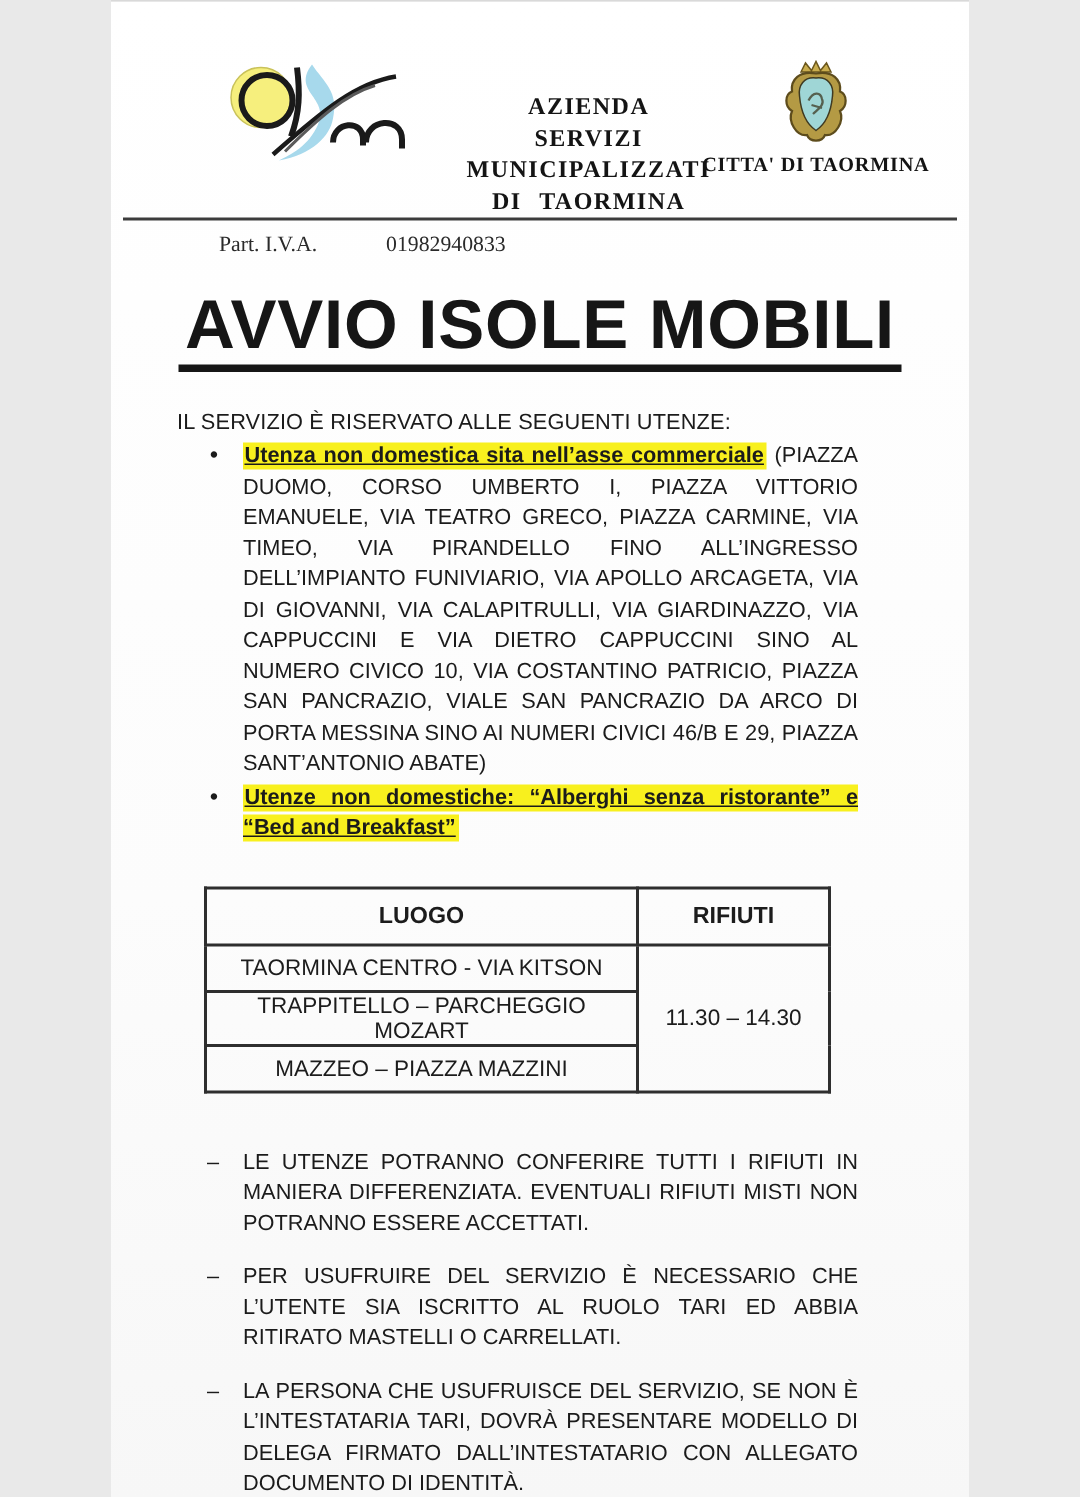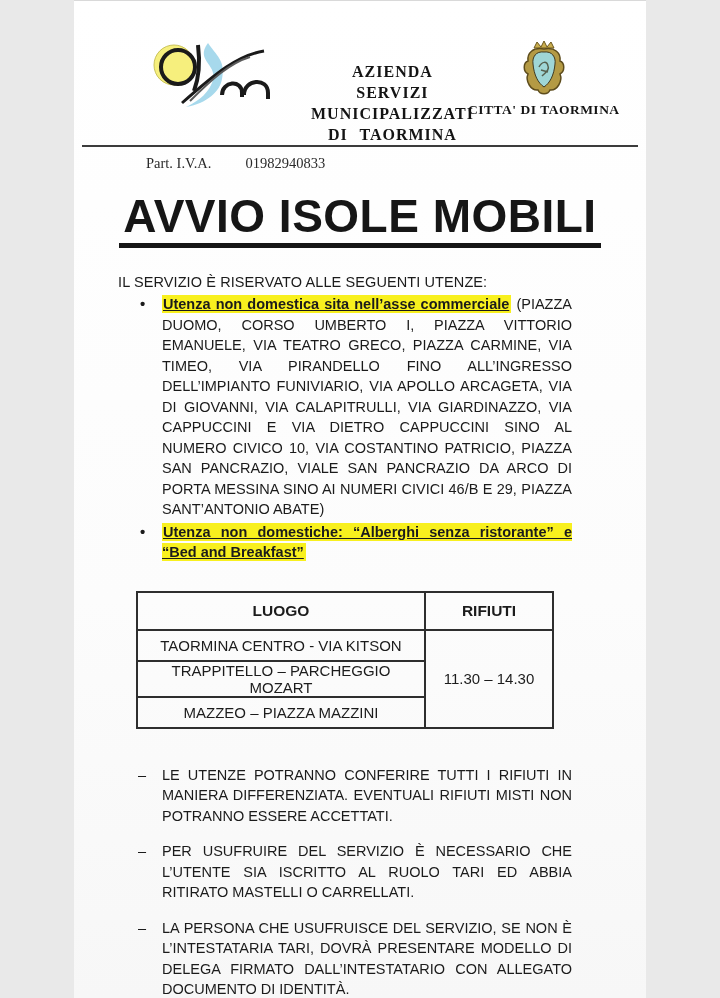--- a/index.html
+++ b/index.html
@@ -56,21 +56,21 @@
     border: none;
     border-top: 2px solid #3c3c3c;
     margin: 0 8px 0 8px;
   }
   .vat-line {
     font-family: "Liberation Serif", serif;
     font-size: 14.5px;
     color: #2a2a2a;
     padding: 8px 0 0 72px;
   }
-  .vat-line .vat-number { margin-left: 34px; text-align: center; }
+  .vat-line .vat-number { margin-left: 46px; text-align: center; }
 
   
   .main-title {
     text-align: center;
     margin-top: 20px;
   }
   .main-title span {
     display: inline-block;
     font-size: 46px;
     font-weight: 700;
@@ -215,21 +215,21 @@
 
   <div class="content">
 
     <div class="intro">IL SERVIZIO È RISERVATO ALLE SEGUENTI UTENZE:</div>
 
     <ul class="bullet-list">
       <li>
         <span class="bullet-marker">•</span><span class="hl">Utenza non domestica sita nell’asse commerciale</span><span> (PIAZZA DUOMO, CORSO UMBERTO I, PIAZZA VITTORIO EMANUELE, VIA TEATRO GRECO, PIAZZA CARMINE, VIA TIMEO, VIA PIRANDELLO FINO ALL’INGRESSO DELL’IMPIANTO FUNIVIARIO, VIA APOLLO ARCAGETA, VIA DI GIOVANNI, VIA CALAPITRULLI, VIA GIARDINAZZO, VIA CAPPUCCINI E VIA DIETRO CAPPUCCINI SINO AL NUMERO CIVICO 10, VIA COSTANTINO PATRICIO, PIAZZA SAN PANCRAZIO, VIALE SAN PANCRAZIO DA ARCO DI PORTA MESSINA SINO AI NUMERI CIVICI 46/B E 29, PIAZZA SANT’ANTONIO ABATE)</span>
       </li>
       <li>
-        <span class="bullet-marker">•</span><span class="hl">Utenza non domestiche: “Alberghi senza ristorante” e “Bed and Breakfast”</span><span></span>
+        <span class="bullet-marker">•</span><span class="hl">Utenze non domestiche: “Alberghi senza ristorante” e “Bed and Breakfast”</span><span></span>
       </li>
     </ul>
 
     <table class="schedule-table">
       <tbody>
           <tr>
         <th class="col-luogo">LUOGO</th>
         <th class="col-orario">RIFIUTI</th>
       </tr>
       <tr>

